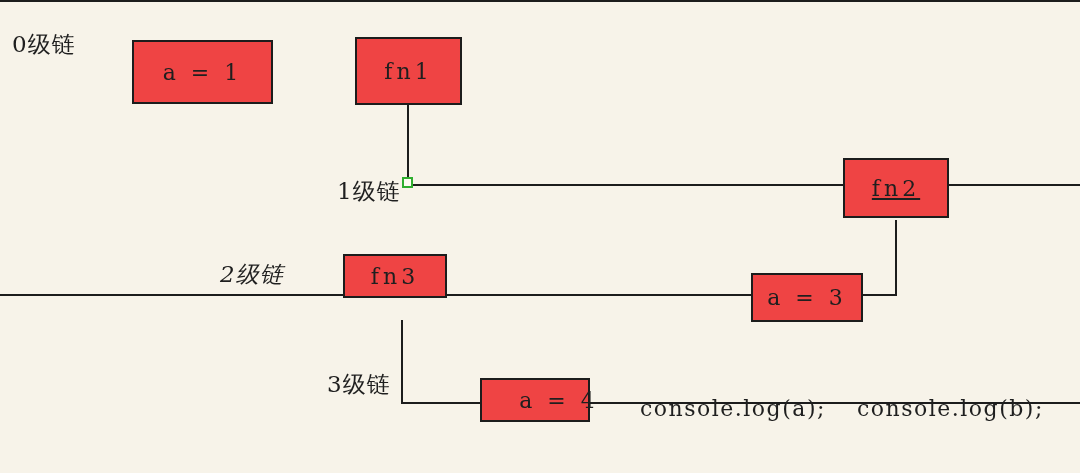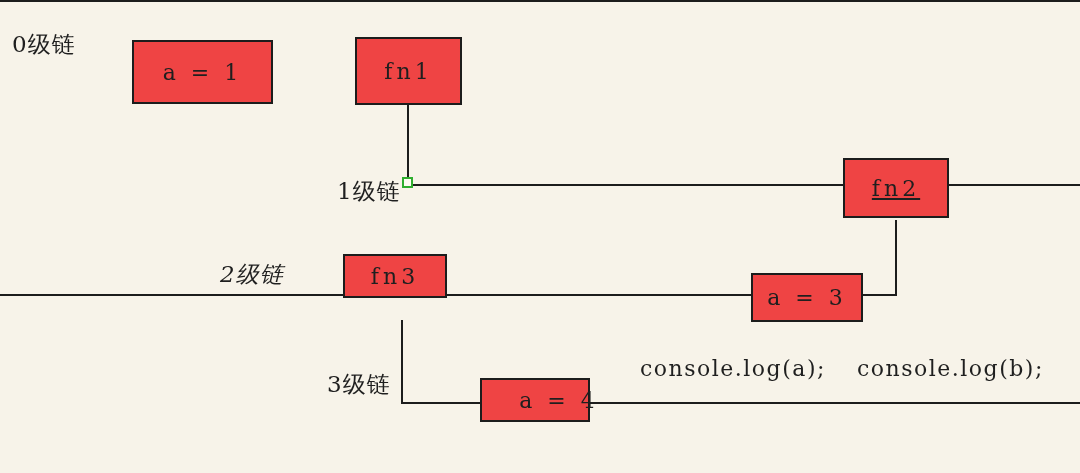--- a/index.html
+++ b/index.html
@@ -41,20 +41,21 @@
     font-size: 23px;
     letter-spacing: 1px;
     white-space: nowrap;
   }
   .code-text {
     position: absolute;
     z-index: 2;
     font-size: 22px;
     letter-spacing: 1.5px;
     white-space: nowrap;
+    margin-top: 40px;
   }
   .endpoint-handle {
     position: absolute;
     z-index: 3;
     width: 11px;
     height: 11px;
     box-sizing: border-box;
     border: 2px solid #2fae2f;
     background: #fdfbf2;
   }

